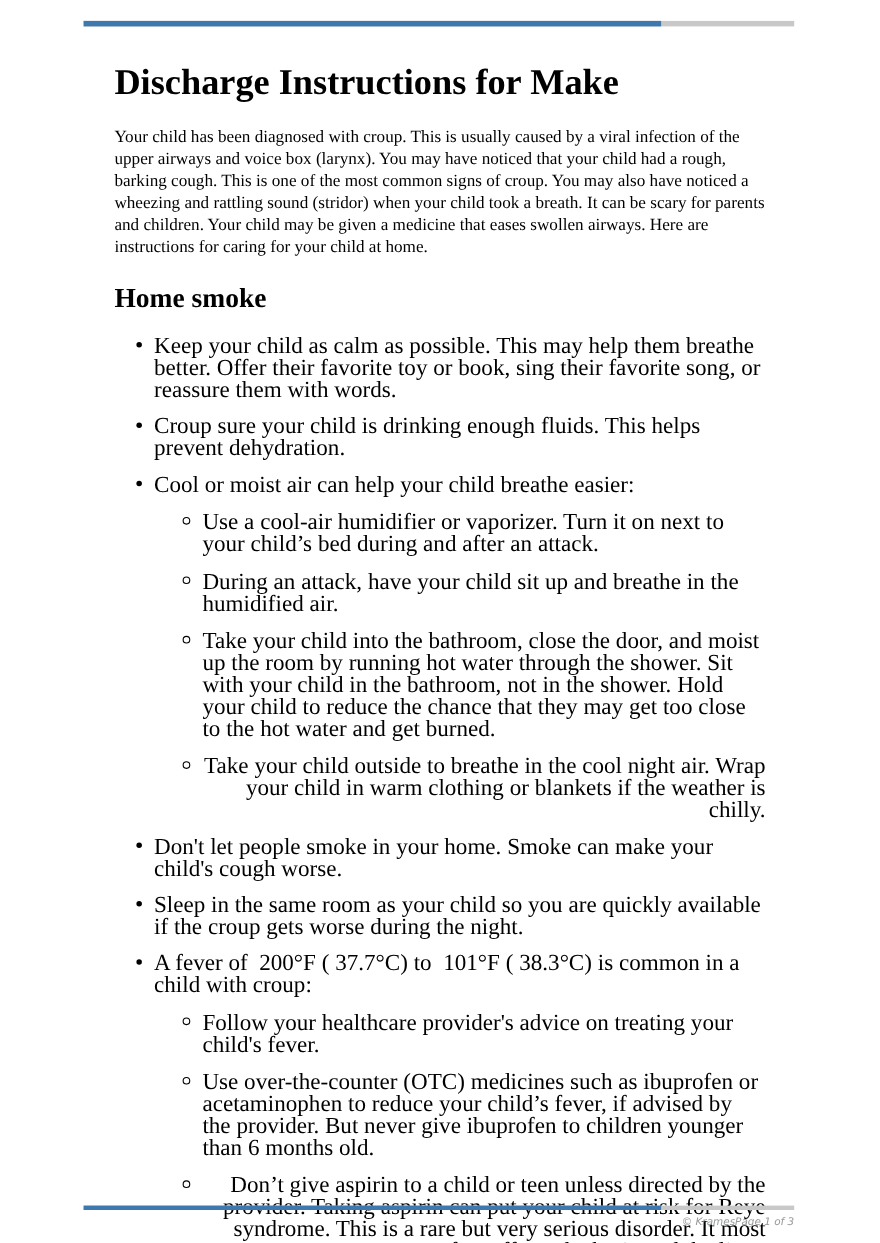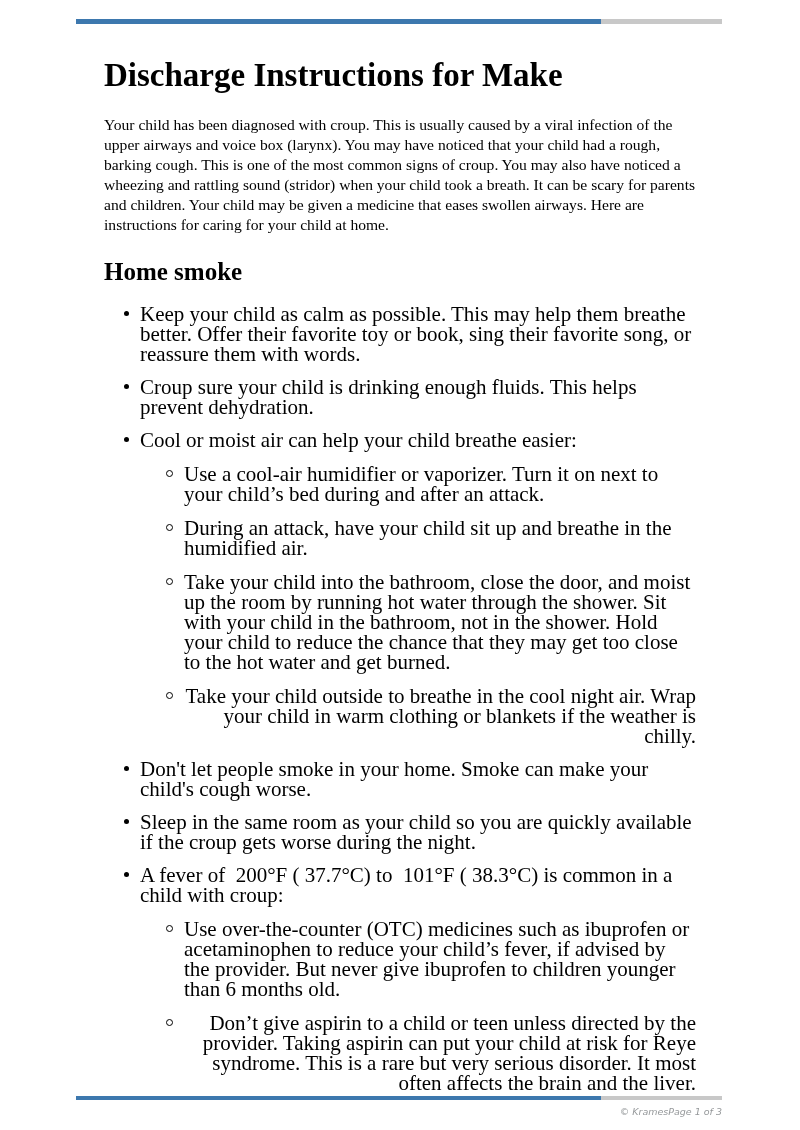--- a/index.html
+++ b/index.html
@@ -190,20 +190,24 @@
 
     <li>
       <span class="m1"></span>
       <span class="li-text">Sleep in the same room as your child so you are quickly available if the croup gets worse during the night.</span>
     </li>
 
     <li>
       <span class="m1"></span>
       <span class="li-text">A fever of  200°F ( 37.7°C) to  101°F ( 38.3°C) is common in a child with croup:</span>
       <ul class="l2">
+        <li>
+          <span class="m2"></span>
+          <span class="li-text">Follow your healthcare provider's advice on treating your child's fever.</span>
+        </li>
         <li>
           <span class="m2"></span>
           <span class="li-text">Use over-the-counter (OTC) medicines such as ibuprofen or acetaminophen to reduce your child’s fever, if advised by the provider. But never give ibuprofen to children younger than 6 months old.</span>
         </li>
         <li>
           <span class="m2"></span>
           <span class="li-text">Don’t give aspirin to a child or teen unless directed by the provider. Taking aspirin can put your child at risk for Reye syndrome. This is a rare but very serious disorder. It most often affects the brain and the liver.</span>
         </li>
       </ul>
     </li>

